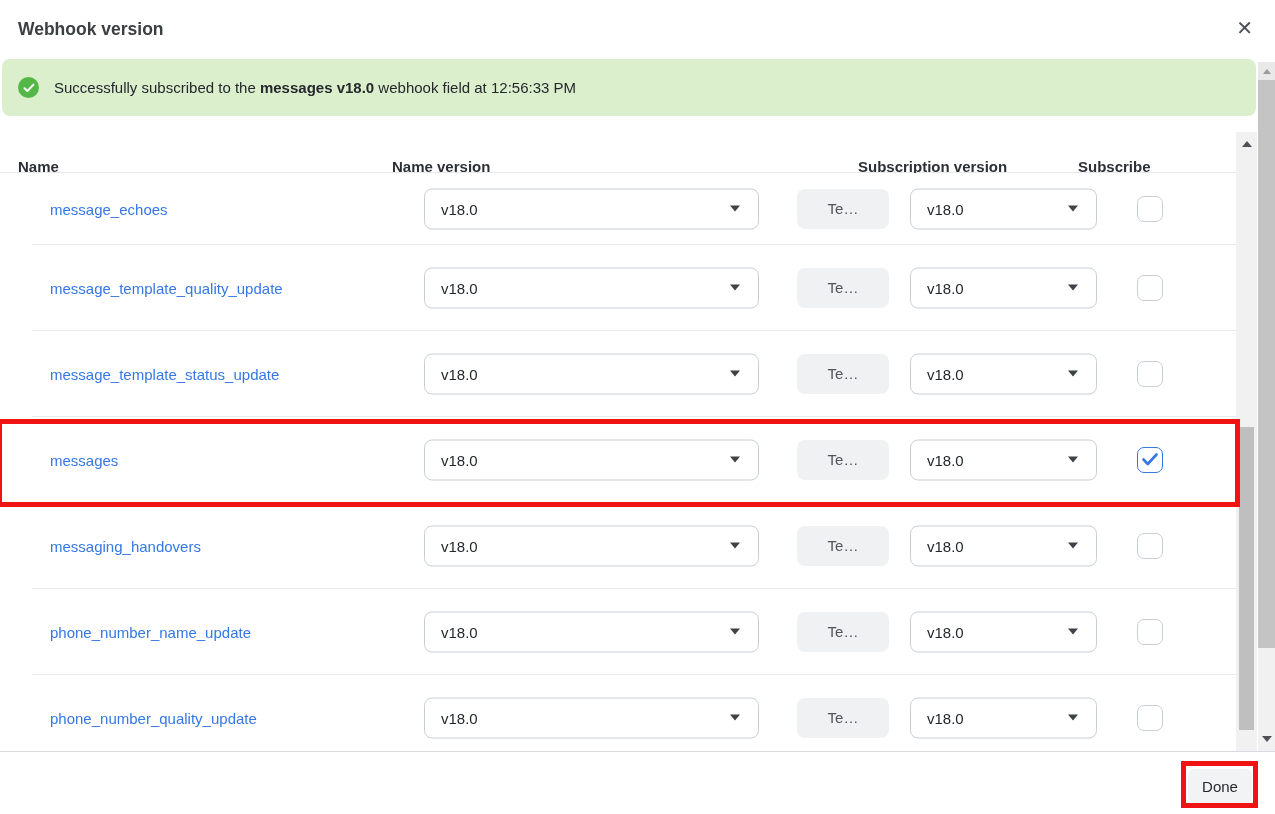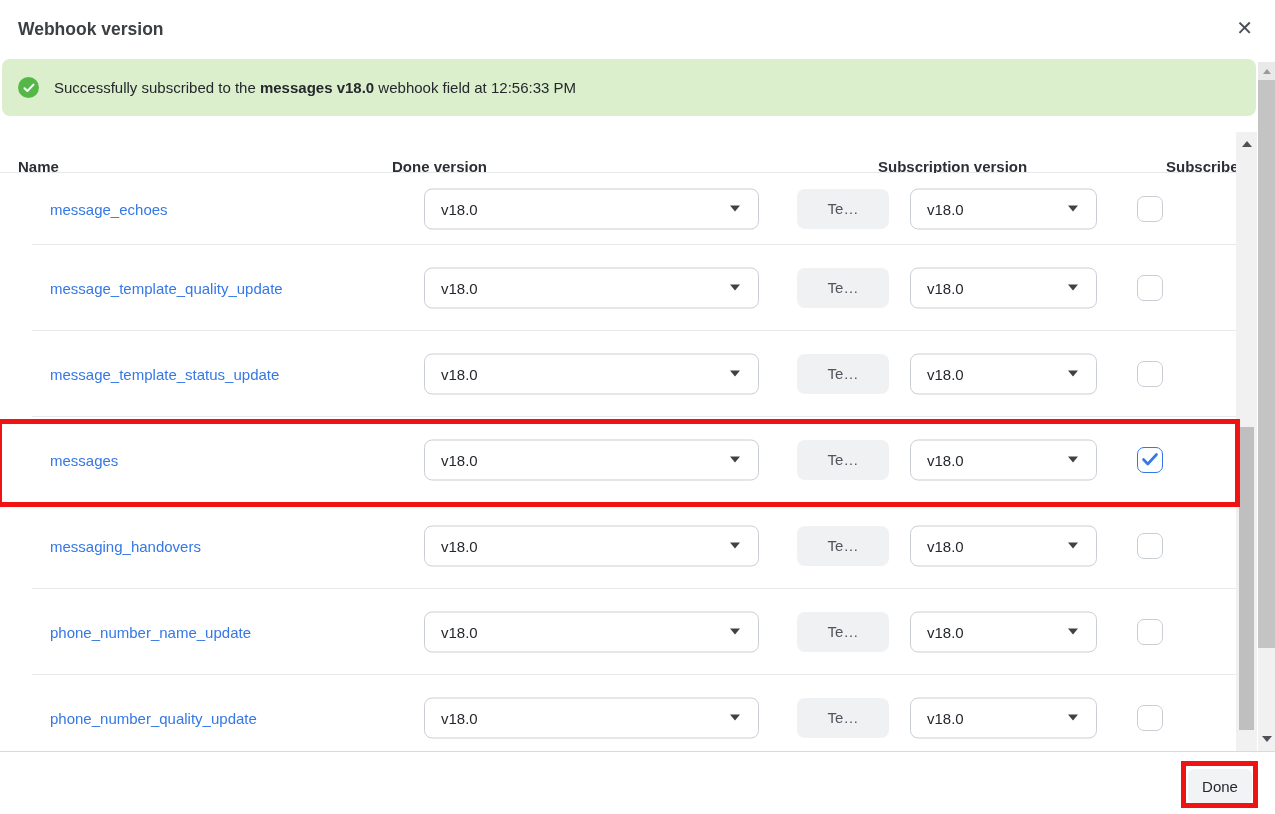--- a/index.html
+++ b/index.html
@@ -16,21 +16,21 @@
             background:#dcefcd; border-radius:8px; display:flex; align-items:center; padding:0 16px; }
   .check-circle { width:21px; height:21px; border-radius:50%; background:#53b848; flex:0 0 21px;
                   display:flex; align-items:center; justify-content:center; margin-right:15px; }
   .banner-text { font-size:15px; color:#24282d; }
   .banner-text b { font-weight:bold; }
 
   
   .thead { position:absolute; left:0; top:132px; width:1236px; height:41px;
            border-bottom:1px solid #e7e9ec; background:#fff; }
   .thead span { position:absolute; top:10px; font-size:15px; font-weight:bold; color:#2c3036;margin-top:16px; }
-  .col-name { left:18px; } .col-test { left:392px; } .col-sub { left:878px; } .col-subscribe { left:1166px; }
+  .col-name { left:18px; } .col-test { left:392px; } .col-sub { left:858px; } .col-subscribe { left:1078px; }
 
   
   .rows { position:absolute; left:0; top:173px; width:1236px; height:577px; overflow:hidden; background:#fff; }
   .row { position:relative; height:86px; border-bottom:1px solid #e7e9ec;margin-left:32px; }
   .row:first-child { height:72px; }
   .row-name { position:absolute; left:18px; top:50%; transform:translateY(-50%);
               font-size:15px; color:#3578e5; text-decoration:none; cursor:pointer; }
   .dropdown { position:absolute; top:50%; transform:translateY(-50%); height:41px;
               border:1px solid #c9ced4; border-radius:8px; background:#fff;
               display:flex; align-items:center; padding:0 18px 0 16px; cursor:pointer; }
@@ -86,21 +86,21 @@
     <span class="check-circle">
       <svg width="12" height="10" viewBox="0 0 12 10">
           <path d="M1.5 5.2 L4.4 8 L10.5 1.6" fill="none" stroke="#fff" stroke-width="2" stroke-linecap="round" stroke-linejoin="round"></path>
         </svg>
     </span>
     <span class="banner-text"><span>Successfully subscribed to the </span><b>messages v18.0</b><span> webhook field at 12:56:33 PM</span></span>
   </div>
 
   <div class="thead">
     <span class="col-name">Name</span>
-    <span class="col-test">Done version</span>
+    <span class="col-test">Name version</span>
     <span class="col-sub">Subscription version</span>
     <span class="col-subscribe">Subscribe</span>
   </div>
 
   <div class="rows">
       <div class="row">
       <a class="row-name">message_echoes</a>
       <div class="dropdown dd-test">
         <span class="dd-label">v18.0</span>
         <span class="caret"></span>

